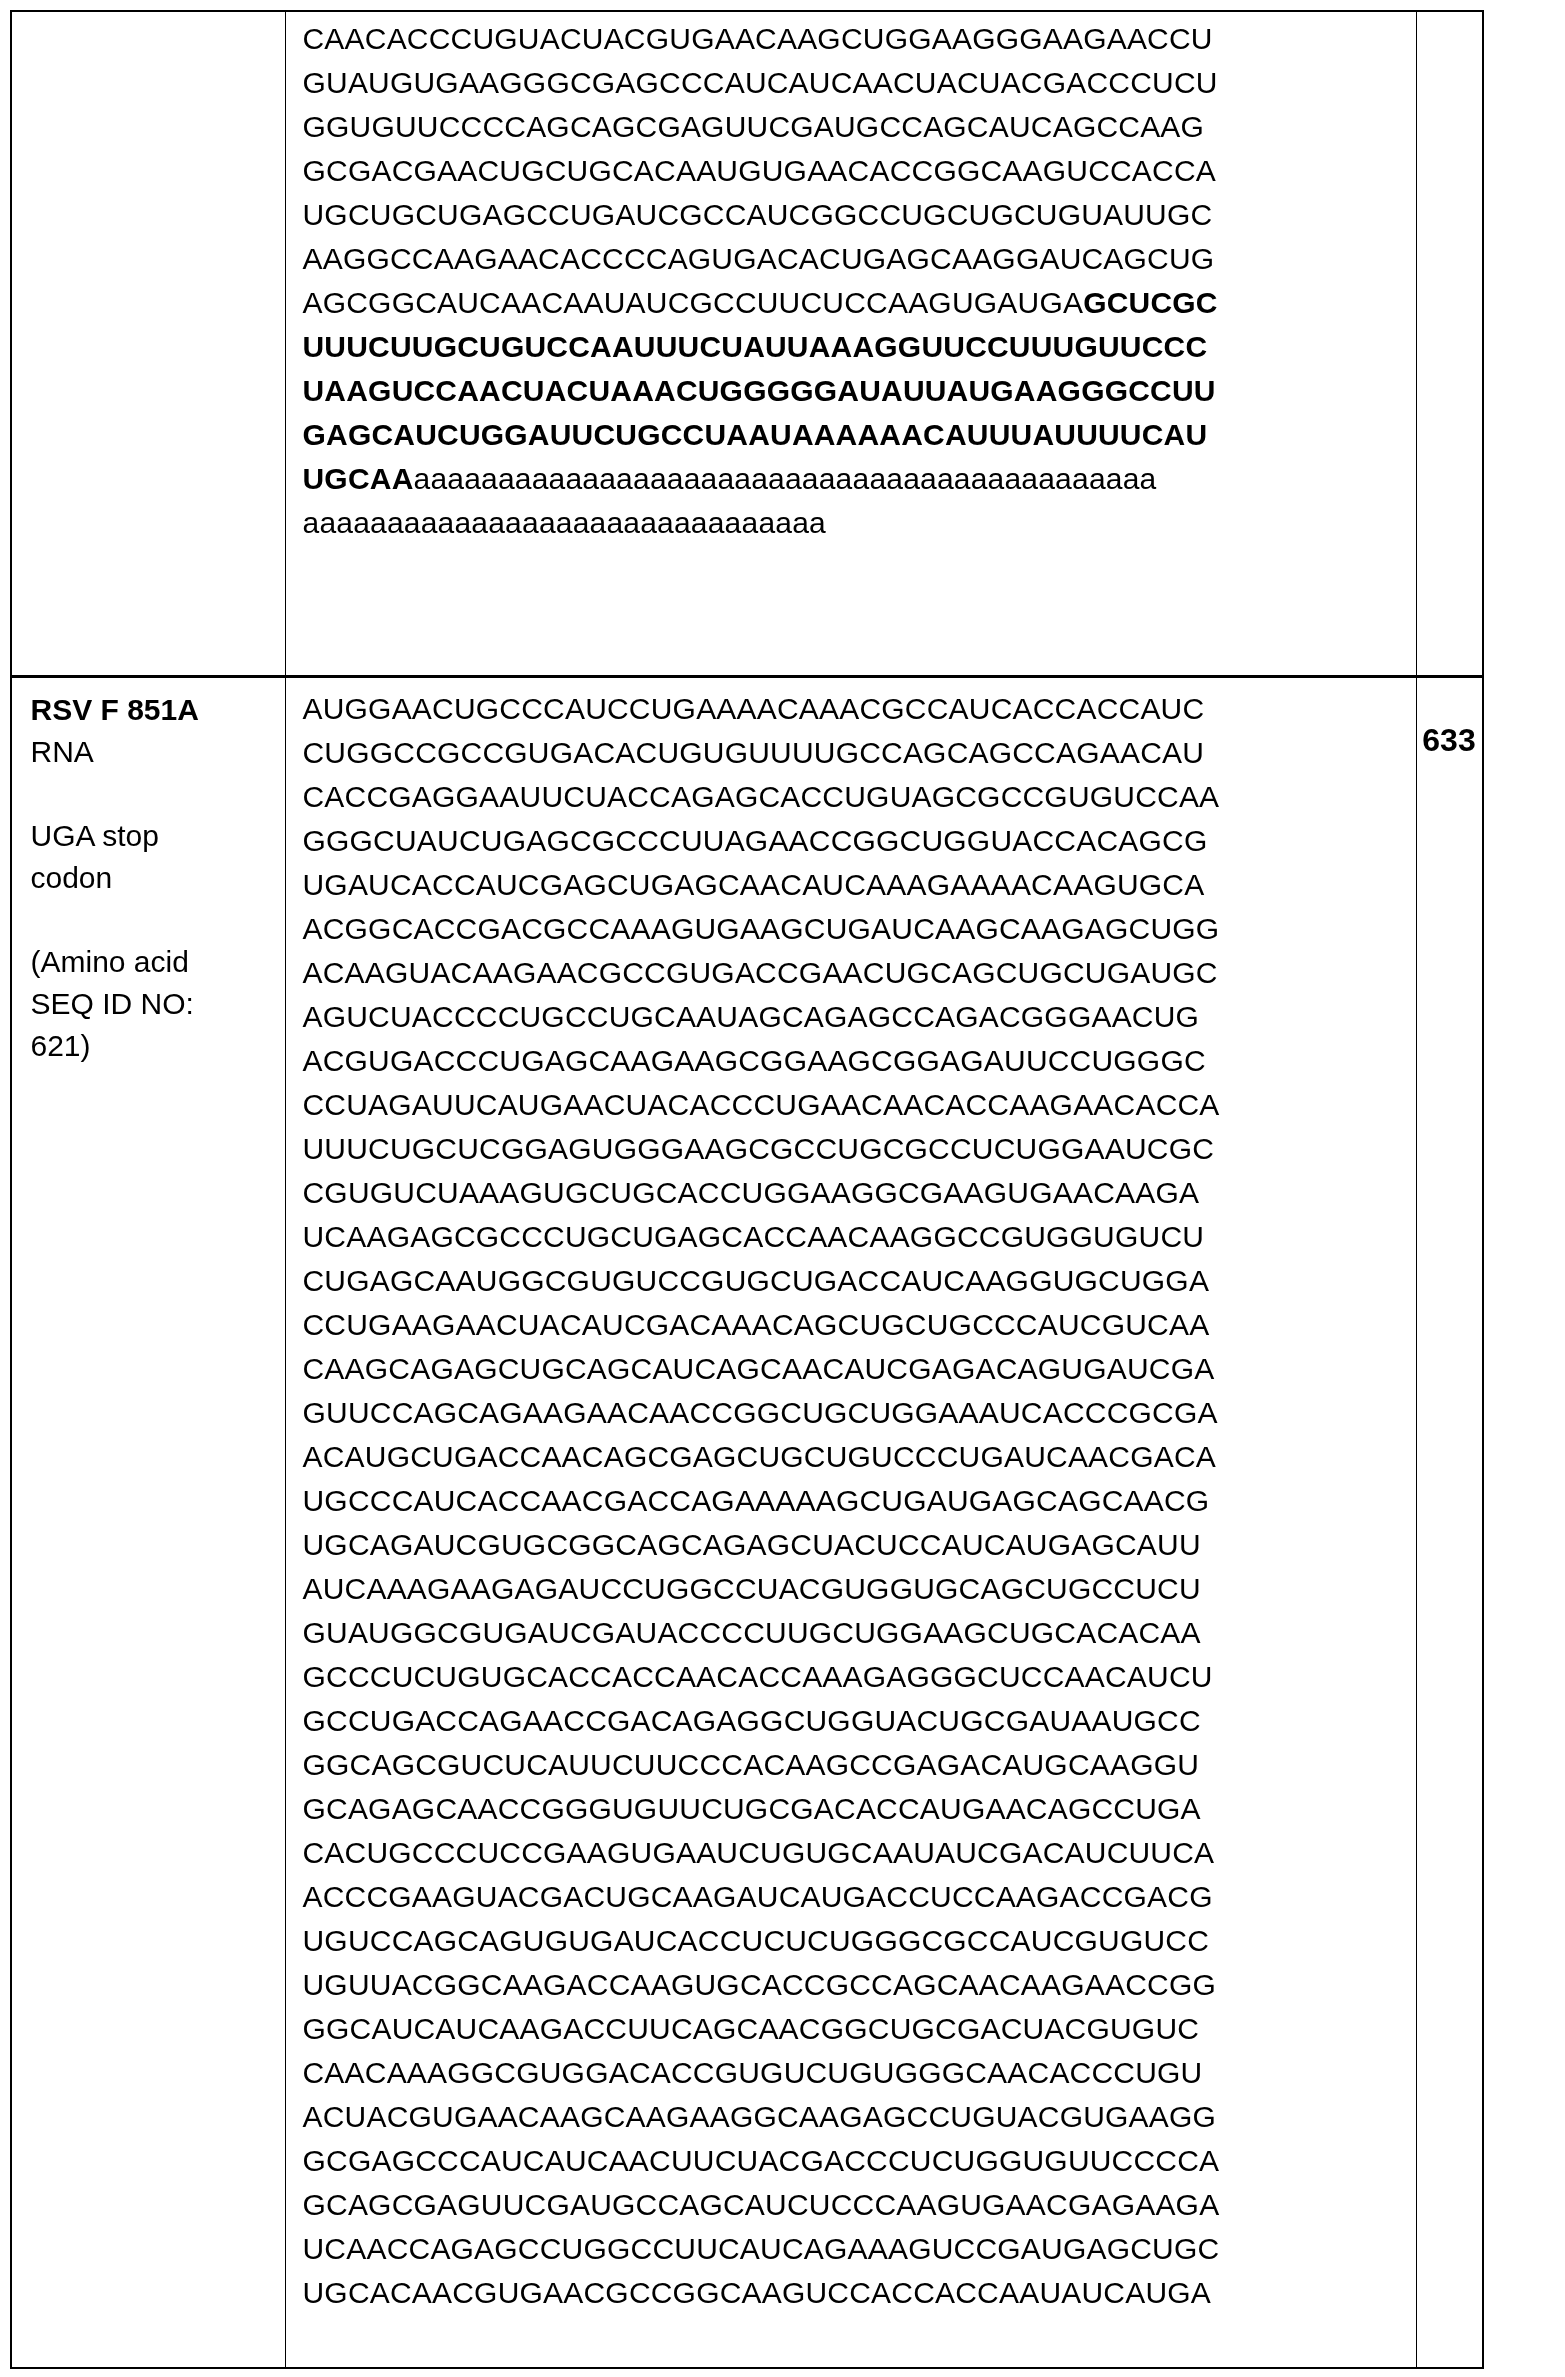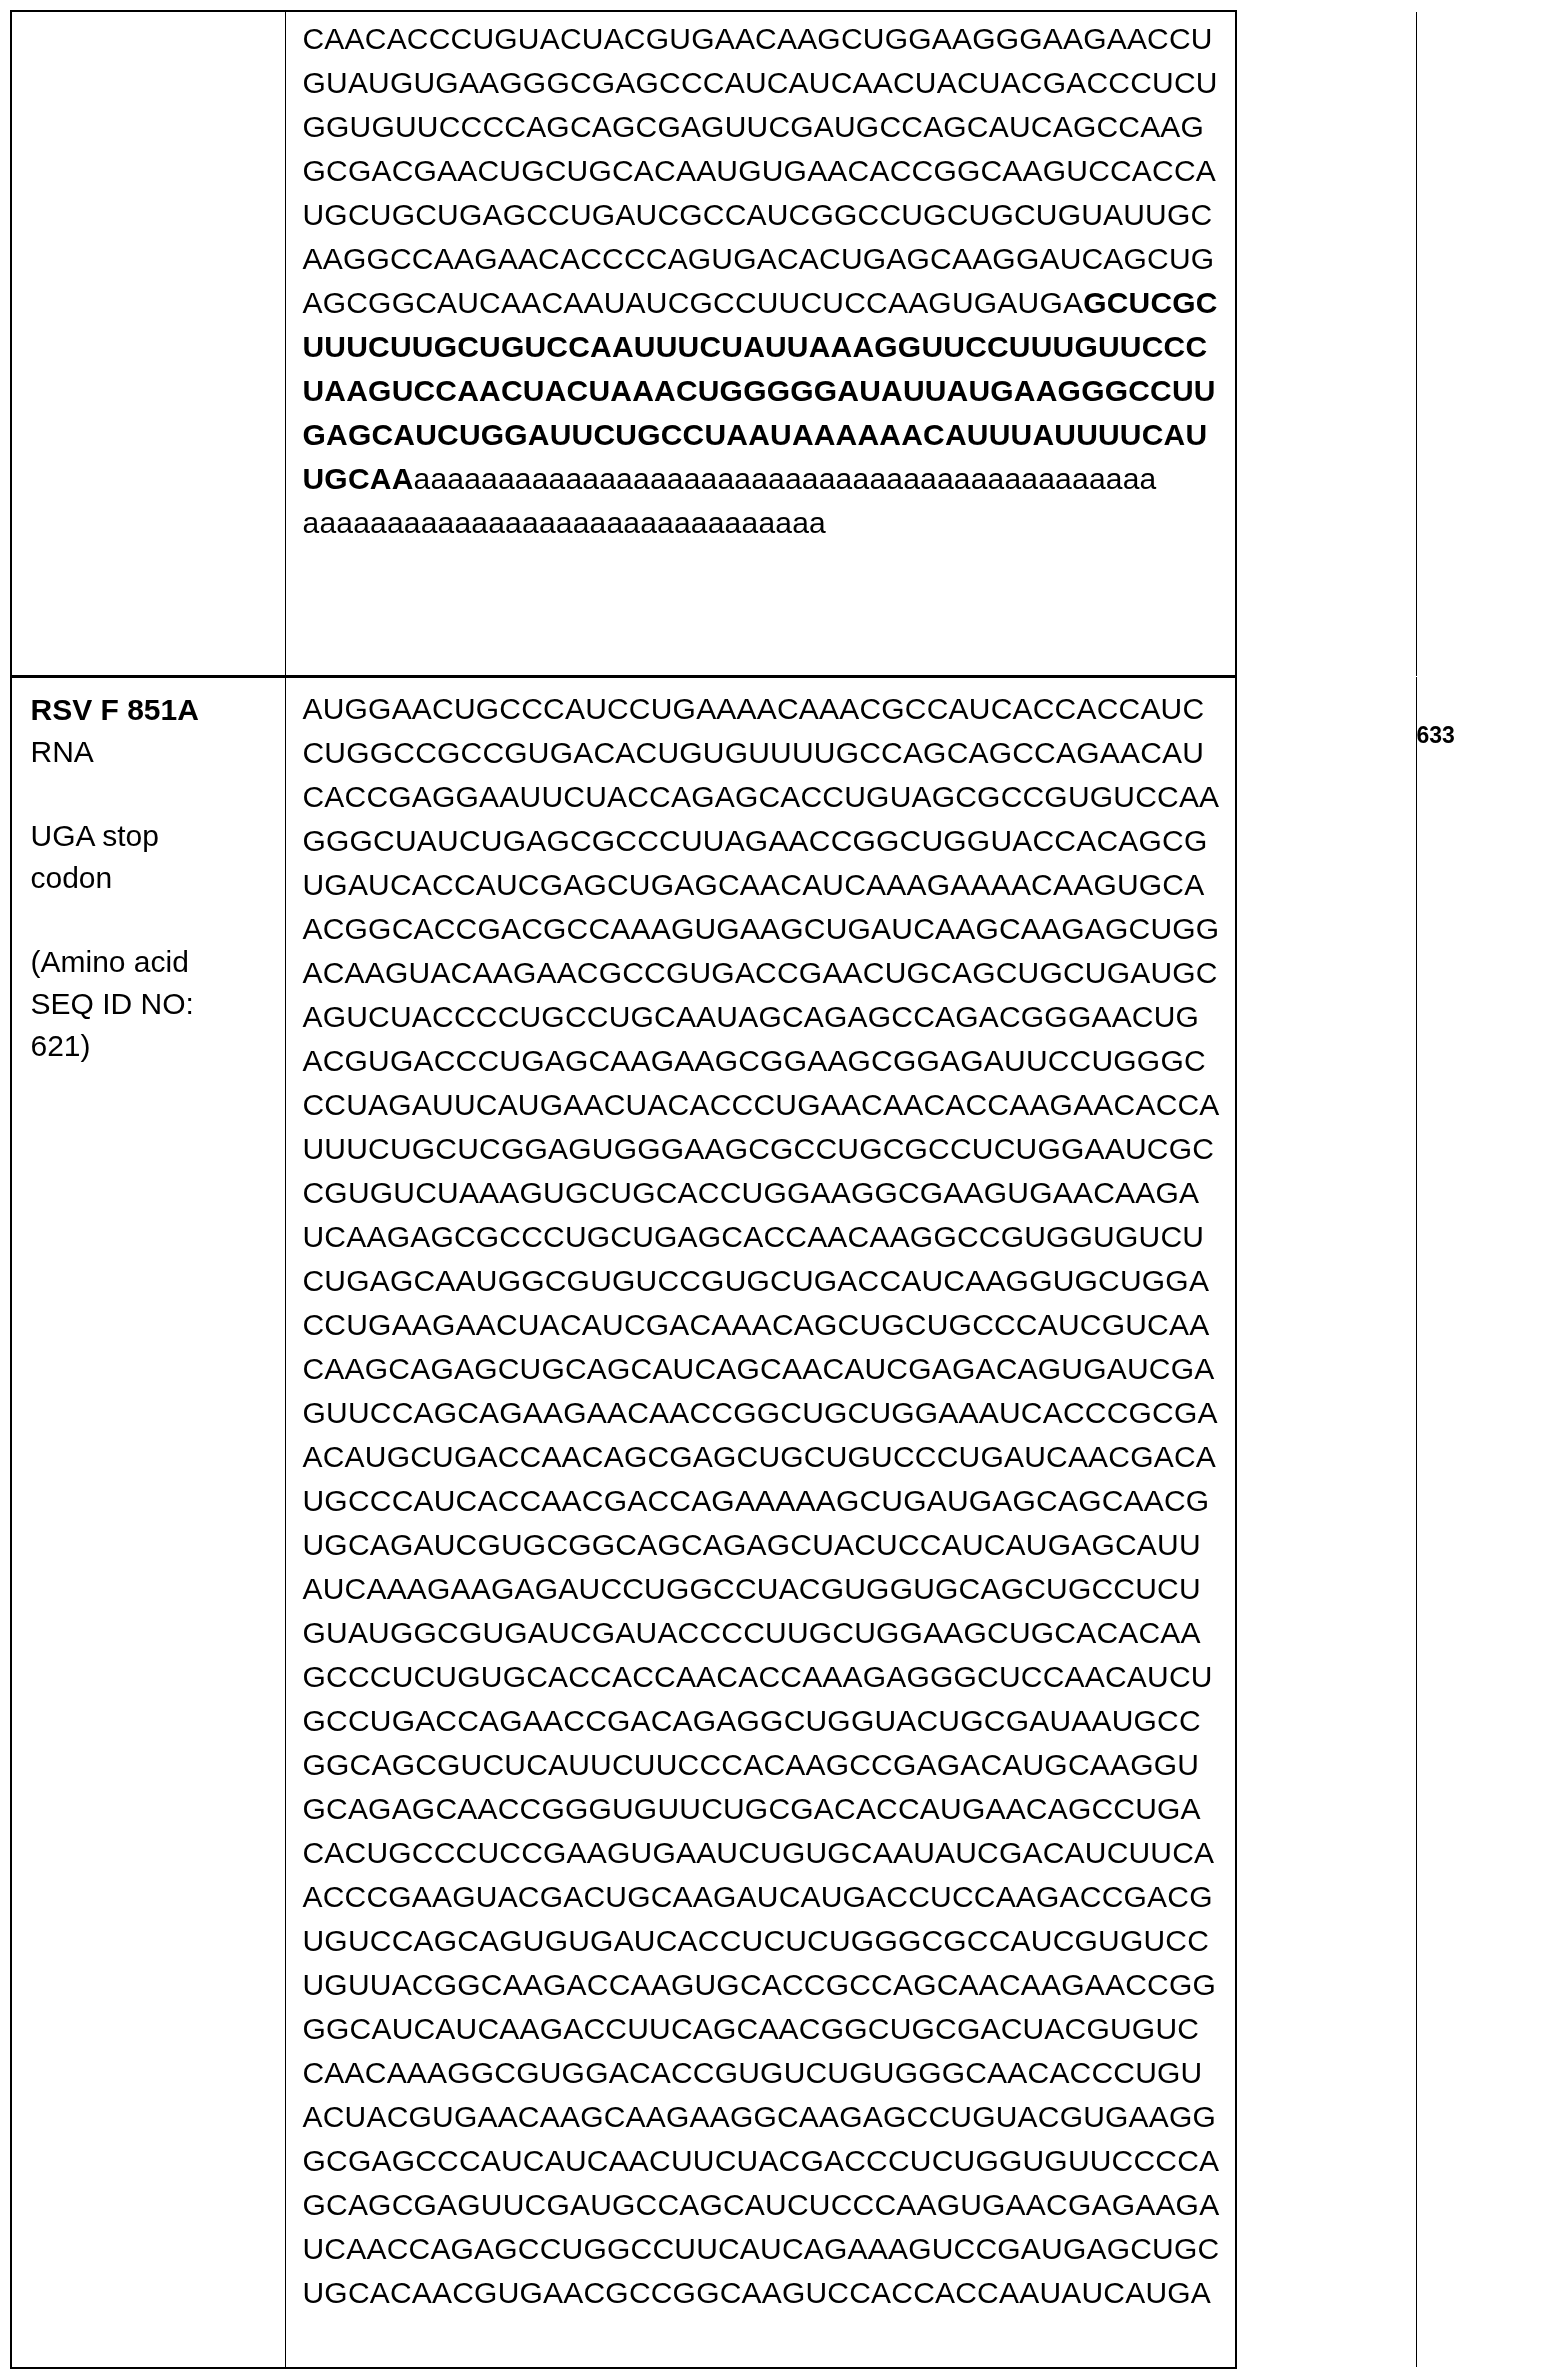--- a/index.html
+++ b/index.html
@@ -1,30 +1,30 @@
 <!DOCTYPE html>
 <html style="font-size:13.8px"><head>
 <meta charset="utf-8">
 <style>
   html, body { margin: 0; padding: 0; background: #ffffff; }
   body { width: 1565px; height: 2377px; position: relative; overflow: hidden;
          font-family: "Liberation Sans", sans-serif; color: #000; }
-  .row { position: absolute; left: 9.5px; width: 1227px; box-sizing: border-box;
+  .row { position: absolute; left: 9.5px; width: 1474px; box-sizing: border-box;
          border: 2.6px solid #000; text-decoration: underline; }
   .row1 { top: 9.5px; height: 668px; }
   .row2 { top: 675px; height: 1694px; }
   .cell { position: absolute; top: 0; bottom: 0; box-sizing: border-box; }
   .c-label { left: 0; width: 274px; border-right: 1.7px solid #000; padding: 12px 0 0 19px; }
   .c-seq { left: 274px; width: 1131px; border-right: 1.7px solid #000; padding: 5.2px 0 0 17px; }
   .c-id { left: 1405px; right: 0; text-align: center; padding-top: 45px; }
   .seq-line { font-size: 30px; line-height: 44px; height: 44px; white-space: nowrap; letter-spacing: 0.2px; }
   .bold { font-weight: bold; }
   .label-line { font-size: 30px; line-height: 42px; white-space: nowrap; }
   .label-gap { height: 42px; }
-  .seqid { font-size: 23px; font-weight: bold; }
+  .seqid { font-size: 32px; font-weight: bold; }
 </style>
 </head>
 <body>
 
 <div class="row row1">
   <div class="cell c-label"></div>
   <div class="cell c-seq">
     <div class="seq-line">CAACACCCUGUACUACGUGAACAAGCUGGAAGGGAAGAACCU</div>
     <div class="seq-line">GUAUGUGAAGGGCGAGCCCAUCAUCAACUACUACGACCCUCU</div>
     <div class="seq-line">GGUGUUCCCCAGCAGCGAGUUCGAUGCCAGCAUCAGCCAAG</div>

